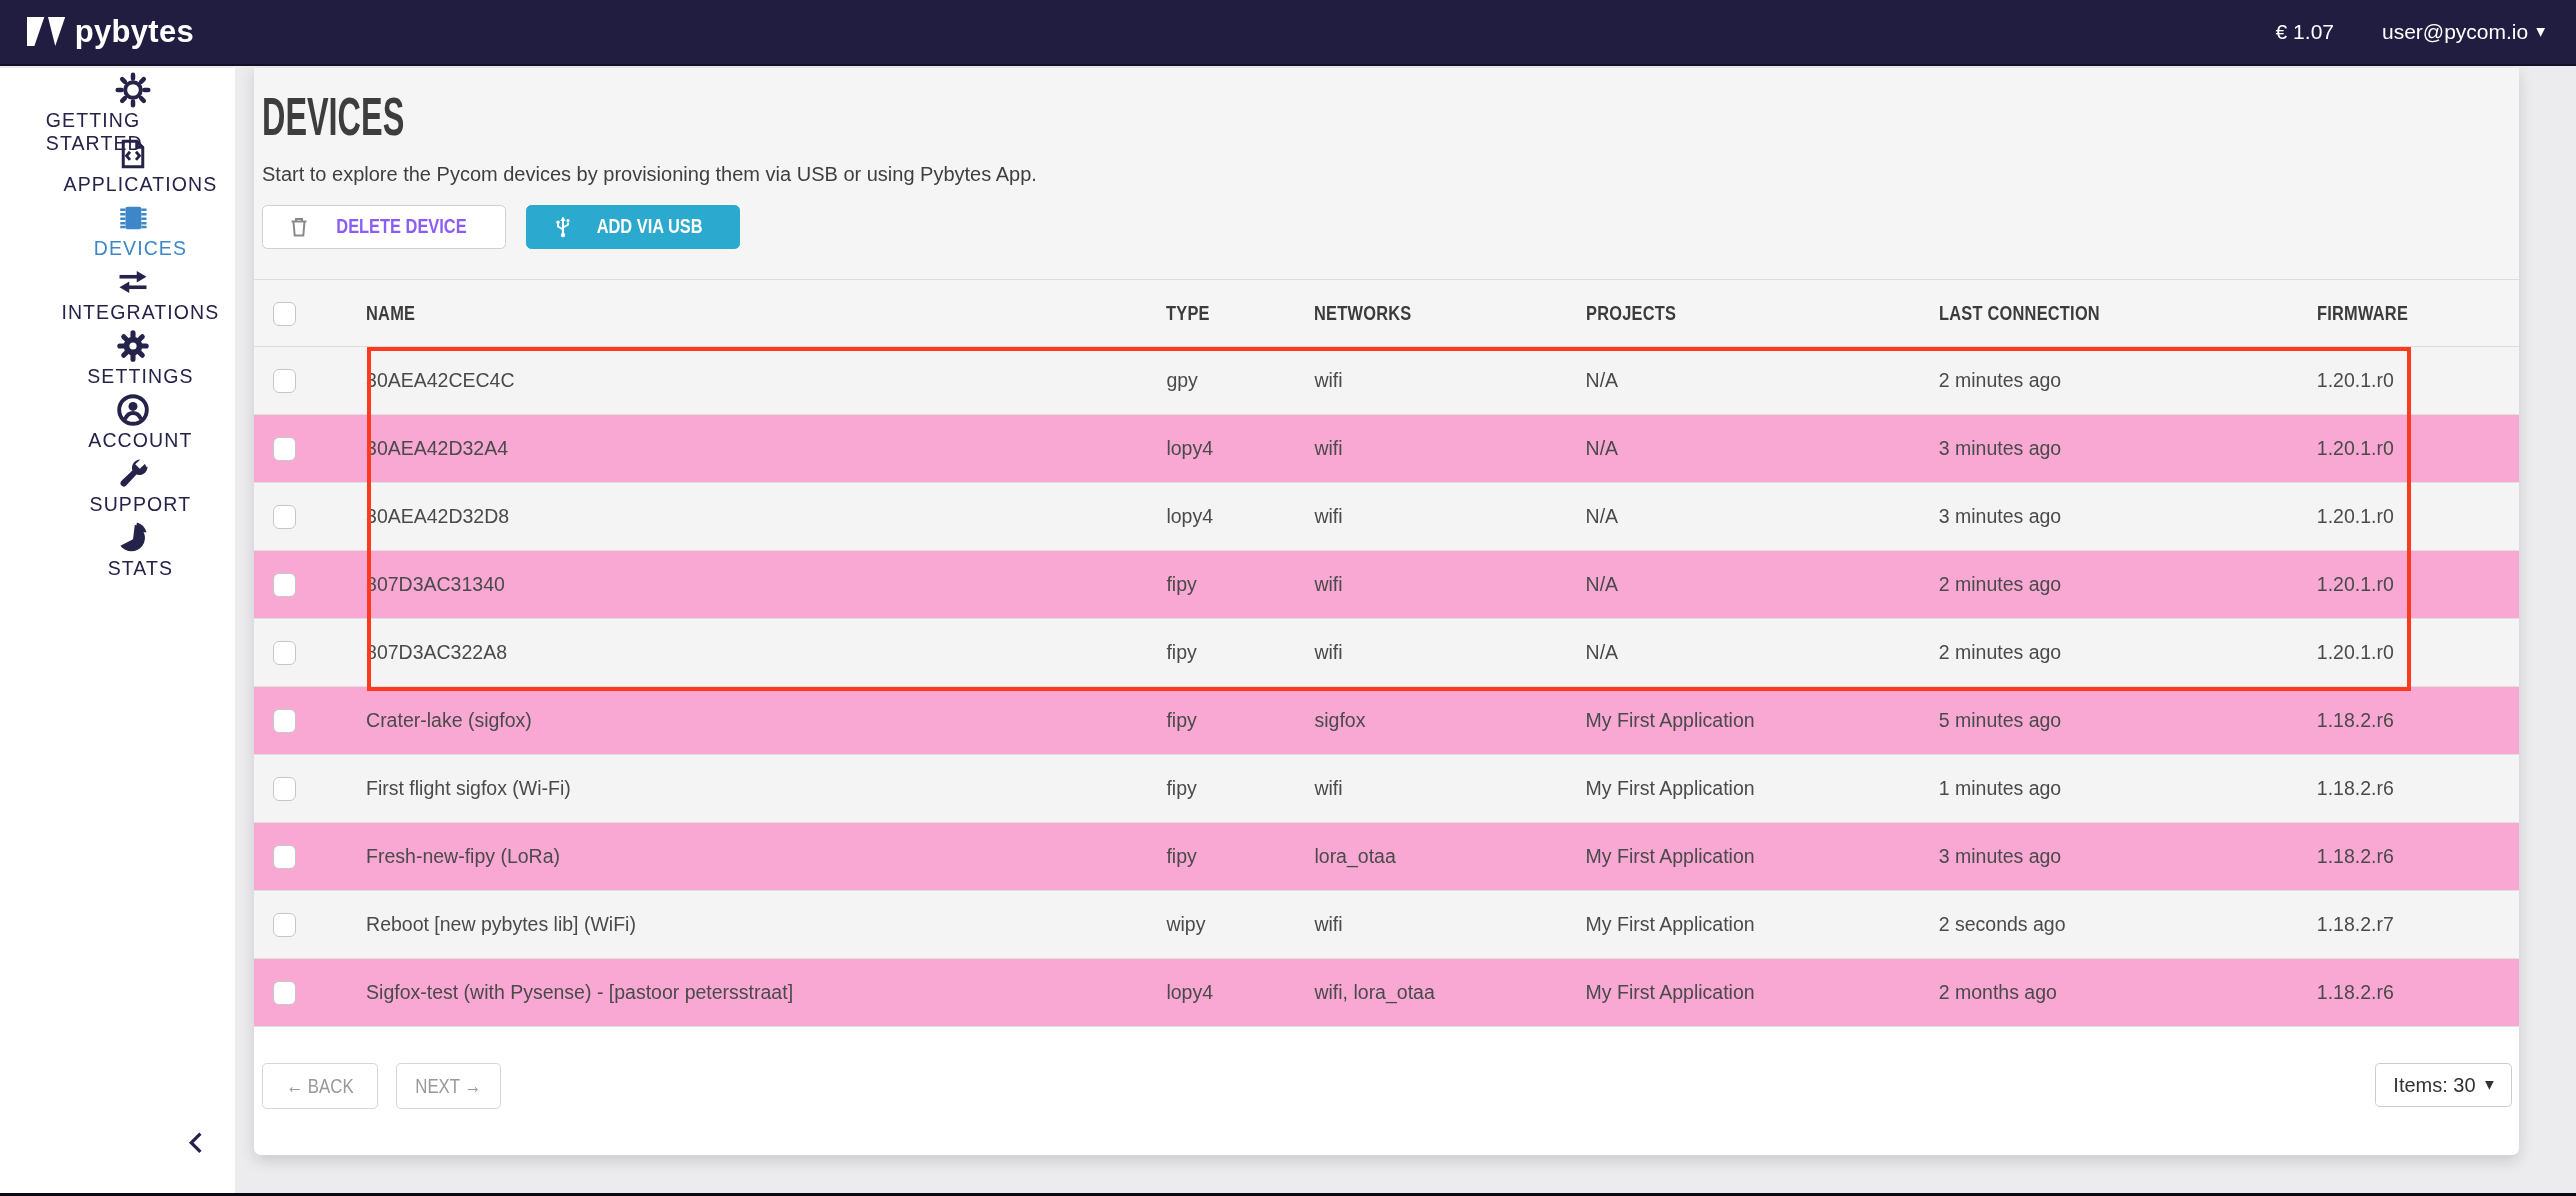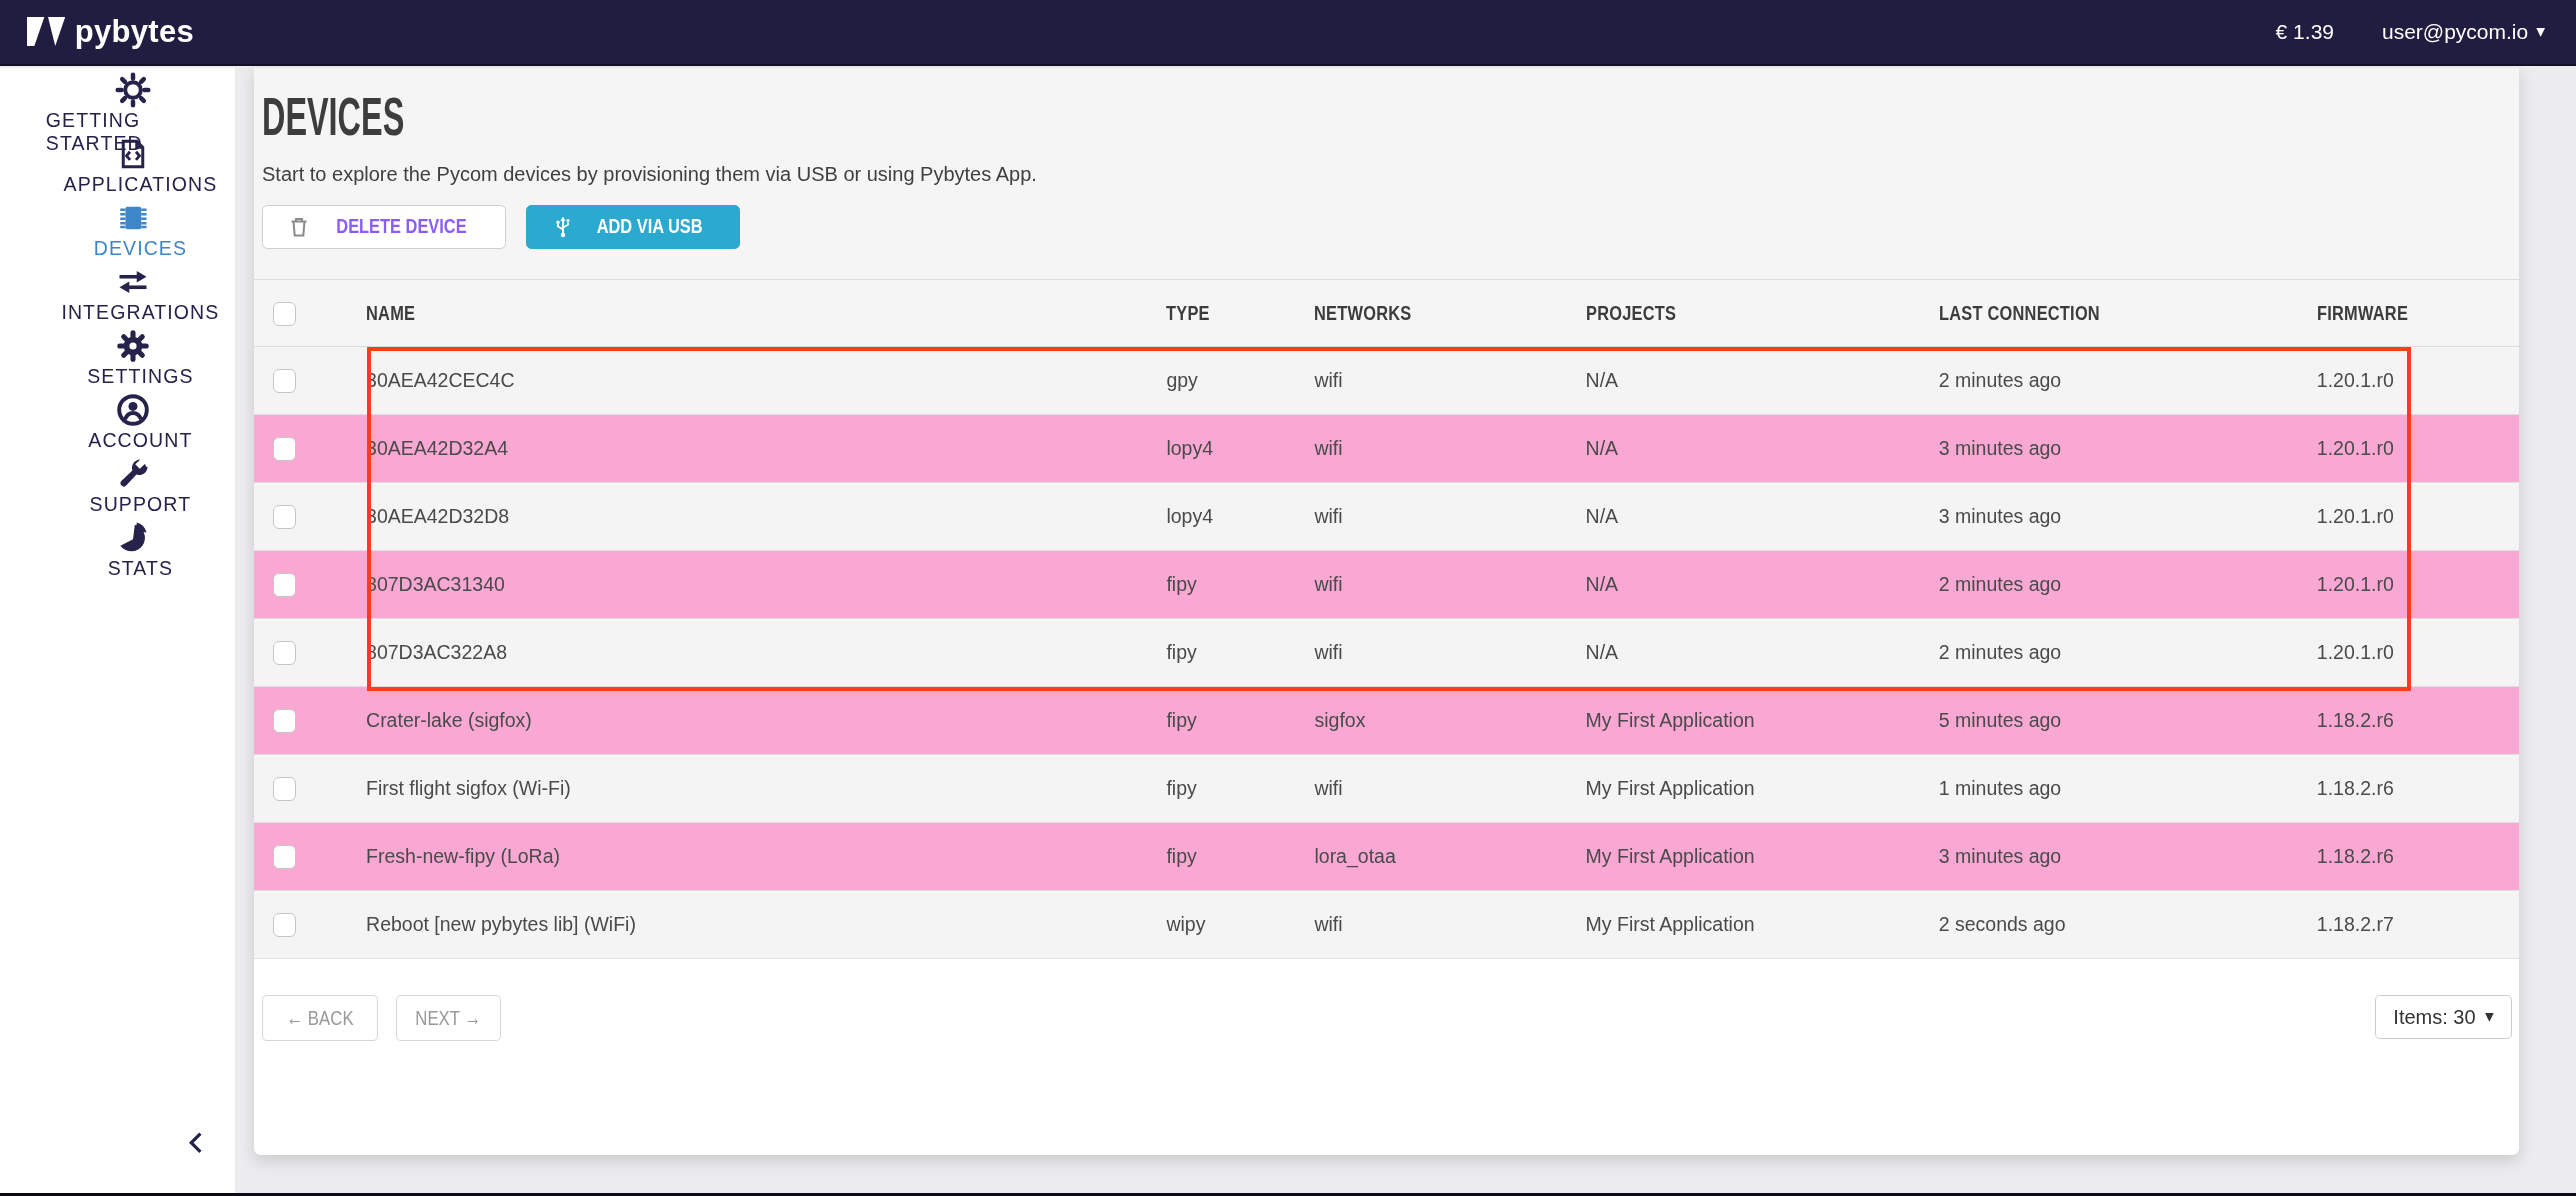--- a/index.html
+++ b/index.html
@@ -88,21 +88,21 @@
 
 <div class="navbar">
   <div class="logo">
     <span class="logo-mark">
       <span class="s1"></span>
         <span class="s2"></span>
     </span>
     <span class="logo-text">pybytes</span>
   </div>
   <div class="nav-right">
-    <span class="nav-balance">€ 1.39</span>
+    <span class="nav-balance">€ 1.07</span>
     <span class="nav-user">
       <span>user@pycom.io</span>
       <span class="caret">▾</span>
     </span>
   </div>
 </div>
 
 <div class="sidebar">
   <ul class="side-list">
     <li class="side-item">
@@ -321,20 +321,29 @@
   </tr>
           <tr class="odd">
     <td class="c-check"><span class="checkbox"></span></td>
     <td>Reboot [new pybytes lib] (WiFi)</td>
     <td>wipy</td>
     <td>wifi</td>
     <td>My First Application</td>
     <td>2 seconds ago</td>
     <td>1.18.2.r7</td>
   </tr>
+          <tr>
+    <td class="c-check"><span class="checkbox"></span></td>
+    <td>Sigfox-test (with Pysense) - [pastoor petersstraat]</td>
+    <td>lopy4</td>
+    <td>wifi, lora_otaa</td>
+    <td>My First Application</td>
+    <td>2 months ago</td>
+    <td>1.18.2.r6</td>
+  </tr>
         </tbody>
     </table>
     <div class="red-box"></div>
   </div>
 
   <div class="card-foot">
     <button class="pg-btn pg-back">
       <span class="btn-label">← BACK</span>
     </button>
     <button class="pg-btn pg-next">

